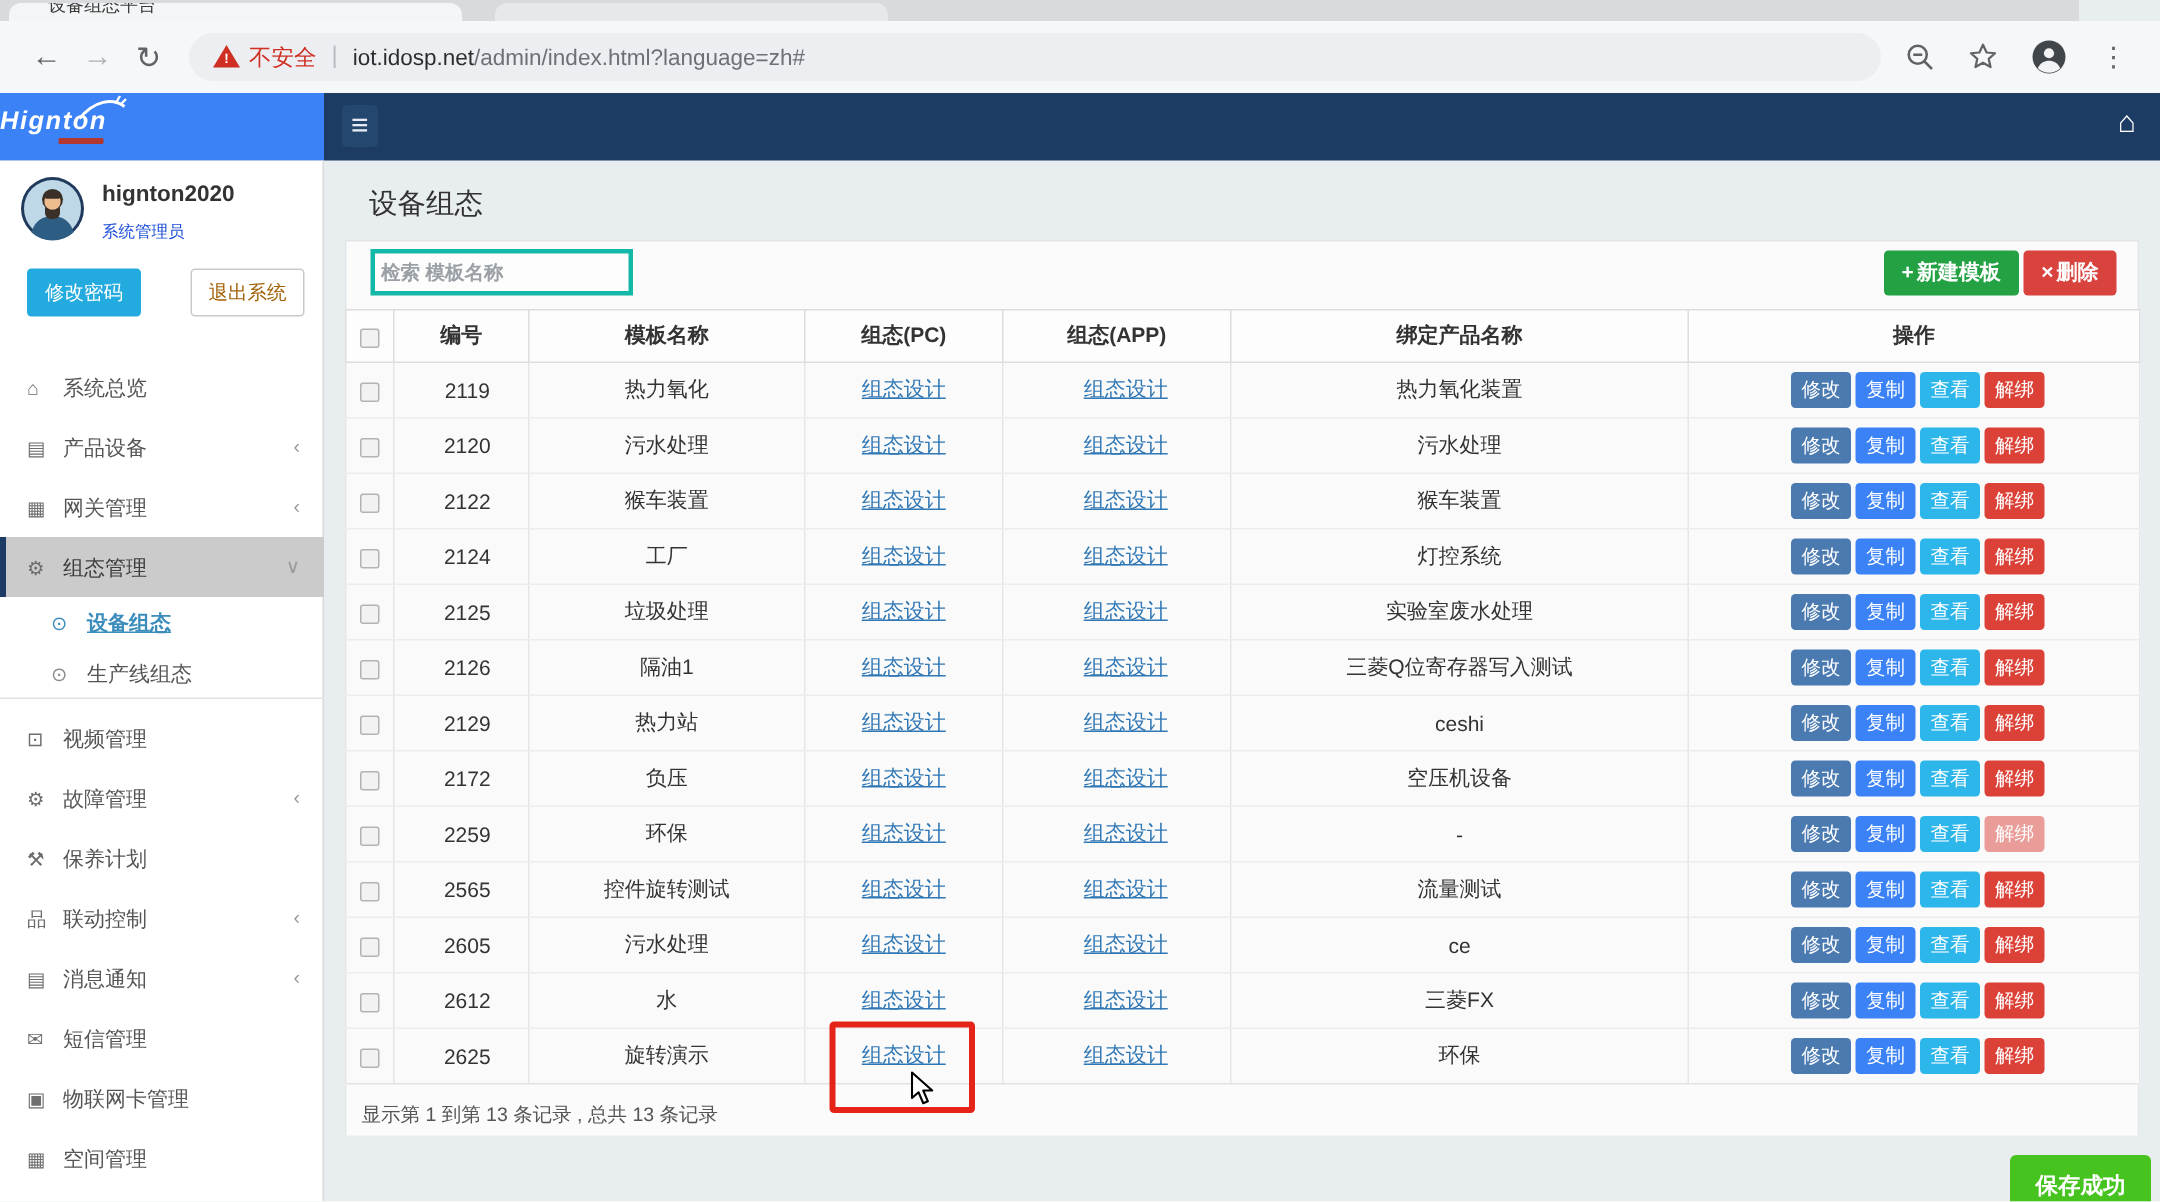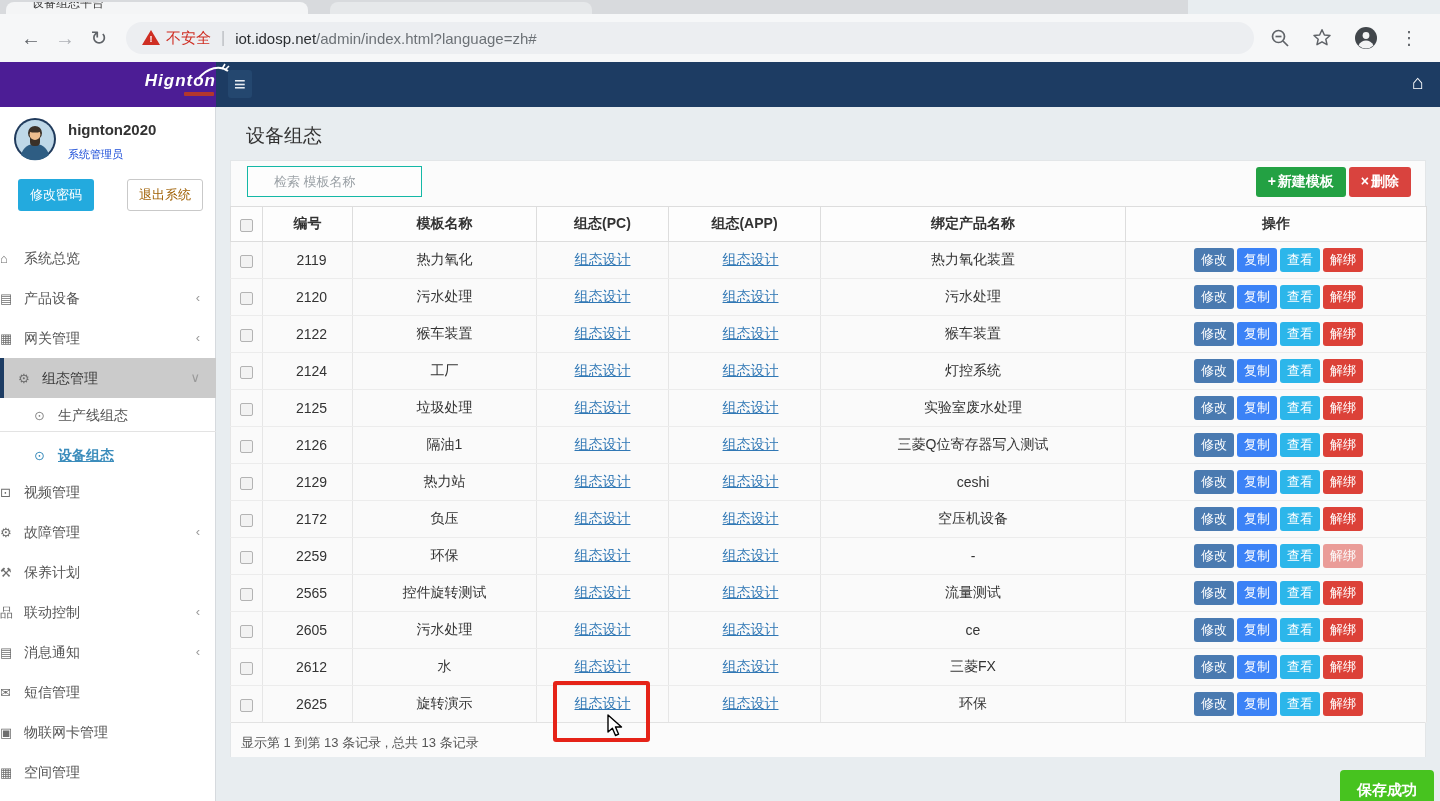--- a/index.html
+++ b/index.html
@@ -1,21 +1,21 @@
 <!DOCTYPE html>
 <html><head>
 <meta charset="utf-8">
 <style>
   * { margin:0; padding:0; box-sizing:border-box; }
   html,body { width:1440px; height:801px; }
   body { font-family:"Liberation Sans","DejaVu Sans",sans-serif; }
   #page { position:relative; width:1440px; height:801px; overflow:hidden; background:#e8edf0; }
 
   
-  .tabstrip { position:absolute; left:0; top:0; width:1188px; height:14px; background:#d8dadd; }
+  .tabstrip { position:absolute; left:0; top:0; width:1386px; height:14px; background:#d8dadd; }
   .tab-active { position:absolute; left:6px; top:2px; width:302px; height:12px; background:#f4f5f6; border-radius:8px 8px 0 0; overflow:hidden; }
   .tab-active .tab-title { position:absolute; left:26px; top:-7px; font-size:12px; color:#3a3a3a; white-space:nowrap; }
   .tab-ghost { position:absolute; left:330px; top:2px; width:262px; height:12px; background:#e6e8ea; border-radius:8px 8px 0 0; }
   .addrbar { position:absolute; left:0; top:14px; width:1440px; height:48px; background:#f6f7f8; display:flex; align-items:center; }
   .nav-glyph { font-size:20px; color:#5f6368; width:34px; text-align:center; }
   .nav-glyph.fwd { color:#aeb1b6; }
   .addrbar .spacer-l { width:14px; }
   .urlpill { height:32px; flex:0 0 1128px; margin-left:10px; background:#eceef1; border-radius:16px; display:flex; align-items:center; padding:0 16px; }
   .warn-tri { position:relative; width:18px; height:16px; margin-right:6px; }
   .warn-tri .tri { position:absolute; left:0; top:0; width:0; height:0; border-left:9px solid transparent; border-right:9px solid transparent; border-bottom:15px solid #cf2e23; }
@@ -23,49 +23,49 @@
   .sec-text { color:#cf2e23; font-size:15px; margin-right:10px; }
   .url-sep { color:#b9bcc0; font-size:16px; margin-right:10px; }
   .url-host { color:#2b2e31; font-size:15px; }
   .url-path { color:#6c7176; font-size:15px; }
   .addr-icons { display:flex; align-items:center; margin-left:16px; gap:22px; }
   .addr-icons svg { display:block; }
   .kebab { font-size:18px; color:#5f6368; letter-spacing:0; }
 
   
   .appbar { position:absolute; left:0; top:62px; width:1440px; height:45px; background:#1d3c63; }
-  .logo-zone { position:absolute; left:0; top:0; width:216px; height:45px; background:#4c1d95; text-align:right; }
+  .logo-zone { position:absolute; left:0; top:0; width:216px; height:45px; background:#3b82f6; text-align:left; }
   .logo-text { position:relative; display:inline-block; margin-top:9px; color:#fff; font-size:17px; font-weight:bold; font-style:italic; letter-spacing:1px; }
   .logo-swoosh { position:absolute; right:-14px; top:-8px; }
   .logo-red { position:absolute; right:2px; bottom:-5px; width:30px; height:4px; background:#b3372c; border-radius:1px; }
   .hamburger { position:absolute; left:228px; top:8px; color:#e7ecf2; font-size:20px; line-height:28px; padding:0 6px; background:#24476f; border-radius:3px; }
   .home-glyph { position:absolute; right:16px; top:9px; color:#fff; font-size:20px; }
 
   
   .sidebar { position:absolute; left:0; top:107px; width:216px; height:694px; background:#ffffff; border-right:1px solid #d6dade; }
   .avatar { position:absolute; left:13px; top:10px; }
   .u-name { position:absolute; left:68px; top:14px; font-size:15px; font-weight:bold; color:#333; }
   .u-role { position:absolute; left:68px; top:40px; font-size:11px; color:#1d4ed8; }
   .btn-pass { position:absolute; left:18px; top:72px; background:#23aade; color:#fff; font-size:13px; border:none; border-radius:3px; padding:7px 12px; }
   .btn-exit { position:absolute; left:127px; top:72px; background:#fff; color:#a16207; font-size:13px; border:1px solid #c9c9c9; border-radius:3px; padding:6px 11px; }
   .menu { position:absolute; left:0; top:131px; width:216px; }
-  .side-item { position:relative; height:40px; line-height:40px; color:#555; font-size:14px; cursor:pointer; }
+  .side-item { position:relative; height:40px; line-height:40px; padding-left:18px; color:#555; font-size:14px; cursor:pointer; }
   .side-item .mi { display:inline-block; width:24px; color:#6e6e6e; font-size:13px; }
   .side-item .chev { position:absolute; right:16px; color:#9a9a9a; font-size:13px; }
   .side-item.active { background:#cbcbcb; border-left:4px solid #1d3c63; padding-left:14px; color:#3c3c3c; }
   .side-item.sub { height:34px; line-height:34px; padding-left:34px; }
   .side-item.sub .mi { color:#8a8a8a; }
   .side-item.sub.selected .ml { color:#3c8dbc; font-weight:bold; text-decoration:underline; }
   .side-item.sub.selected .mi { color:#3c8dbc; }
   .side-item.last-sub { border-bottom:1px solid #e3e3e3; margin-bottom:6px; }
 
   
   .main-title { position:absolute; left:246px; top:123px; font-size:19px; color:#333; }
   .panel { position:absolute; left:230px; top:160px; width:1196px; height:597px; background:#fbfbfb; border:1px solid #e3e6e8; }
-  .search-input { position:absolute; left:16px; top:5px; width:175px; height:31px; border:1px solid #14b8a6; background:#fdfdfd; font-size:13px; color:#333; padding:0 26px; font-family:inherit; }
+  .search-input { position:absolute; left:16px; top:5px; width:175px; height:31px; border:3px solid #14b8a6; background:#fdfdfd; font-size:13px; color:#333; padding:0 4px; font-family:inherit;font-weight:bold; }
   .search-input::placeholder { color:#9aa0a5; }
   .top-btns { position:absolute; right:14px; top:6px; display:flex; gap:3px; }
   .btn-create { background:#23a143; color:#fff; border:none; border-radius:3px; font-size:14px; padding:6px 12px; font-weight:bold; }
   .btn-del { background:#d9433e; color:#fff; border:none; border-radius:3px; font-size:14px; padding:6px 12px; font-weight:bold; }
   .btn-create .bi, .btn-del .bi { font-weight:bold; margin-right:2px; }
 
   table.grid { position:absolute; left:-1px; top:45px; width:1196px; border-collapse:collapse; table-layout:fixed; background:#fbfbfb; }
   table.grid th { height:35px; font-size:14px; color:#333; font-weight:bold; background:#fdfdfd; border:1px solid #dddddd; }
   table.grid td { height:37px; font-size:14px; color:#333; text-align:center; border-left:1px solid #e6e6e6; border-right:1px solid #e6e6e6; border-bottom:1px solid #ececec; background:#fafafa; }
   col.c-cb{width:32px} col.c-id{width:90px} col.c-name{width:184px} col.c-pc{width:132px} col.c-app{width:152px} col.c-prod{width:305px} col.c-act{width:301px}
@@ -164,22 +164,22 @@
     </span>
     <span class="u-name">hignton2020</span>
     <span class="u-role">系统管理员</span>
     <button class="btn-pass">修改密码</button>
     <button class="btn-exit">退出系统</button>
     <div class="menu" id="sidebar-menu">
         <div class="side-item"><span class="mi">⌂</span><span class="ml">系统总览</span></div>
         <div class="side-item"><span class="mi">▤</span><span class="ml">产品设备</span><span class="chev">‹</span></div>
         <div class="side-item"><span class="mi">▦</span><span class="ml">网关管理</span><span class="chev">‹</span></div>
         <div class="side-item active"><span class="mi">⚙</span><span class="ml">组态管理</span><span class="chev">∨</span></div>
+        <div class="side-item sub selected"><span class="mi">⊙</span><span class="ml">设备组态</span></div>
         <div class="side-item sub last-sub"><span class="mi">⊙</span><span class="ml">生产线组态</span></div>
-        <div class="side-item sub selected"><span class="mi">⊙</span><span class="ml">设备组态</span></div>
         <div class="side-item"><span class="mi">⊡</span><span class="ml">视频管理</span></div>
         <div class="side-item"><span class="mi">⚙</span><span class="ml">故障管理</span><span class="chev">‹</span></div>
         <div class="side-item"><span class="mi">⚒</span><span class="ml">保养计划</span></div>
         <div class="side-item"><span class="mi">品</span><span class="ml">联动控制</span><span class="chev">‹</span></div>
         <div class="side-item"><span class="mi">▤</span><span class="ml">消息通知</span><span class="chev">‹</span></div>
         <div class="side-item"><span class="mi">✉</span><span class="ml">短信管理</span></div>
         <div class="side-item"><span class="mi">▣</span><span class="ml">物联网卡管理</span></div>
         <div class="side-item"><span class="mi">▦</span><span class="ml">空间管理</span></div>
         <div class="side-item"><span class="mi">▤</span></div>
       </div>

